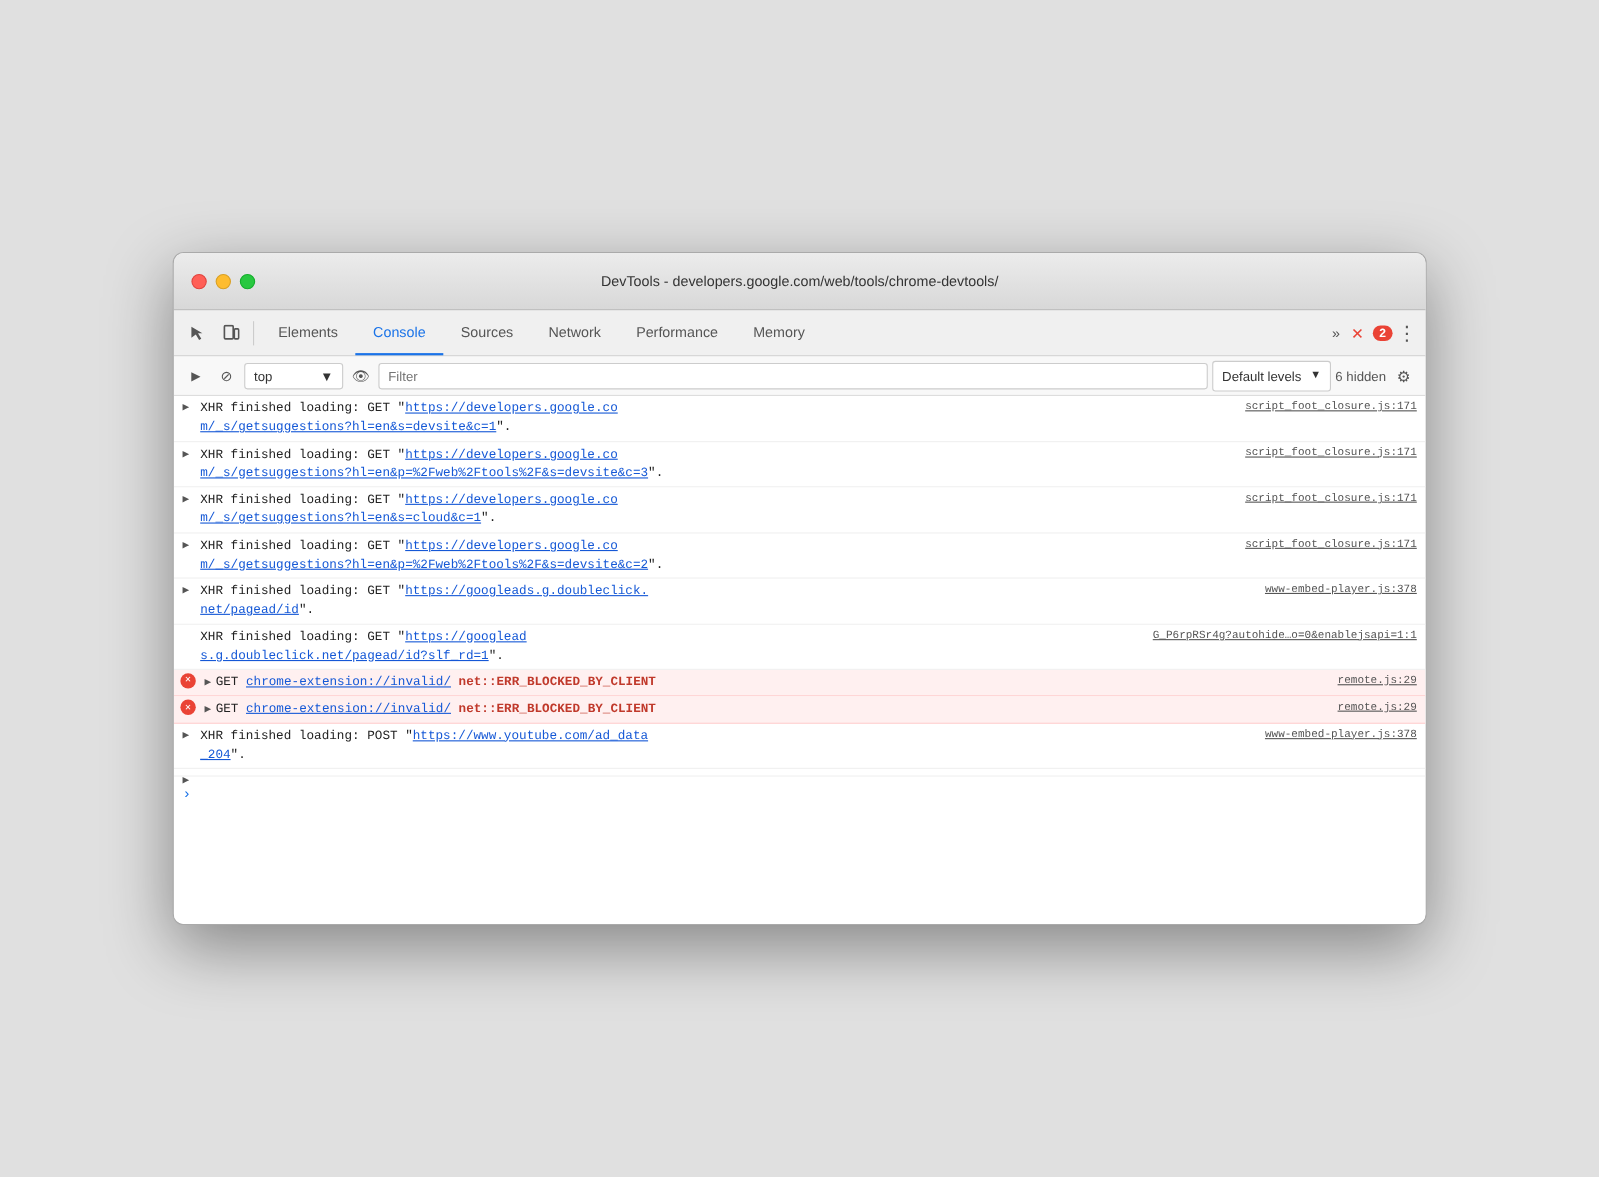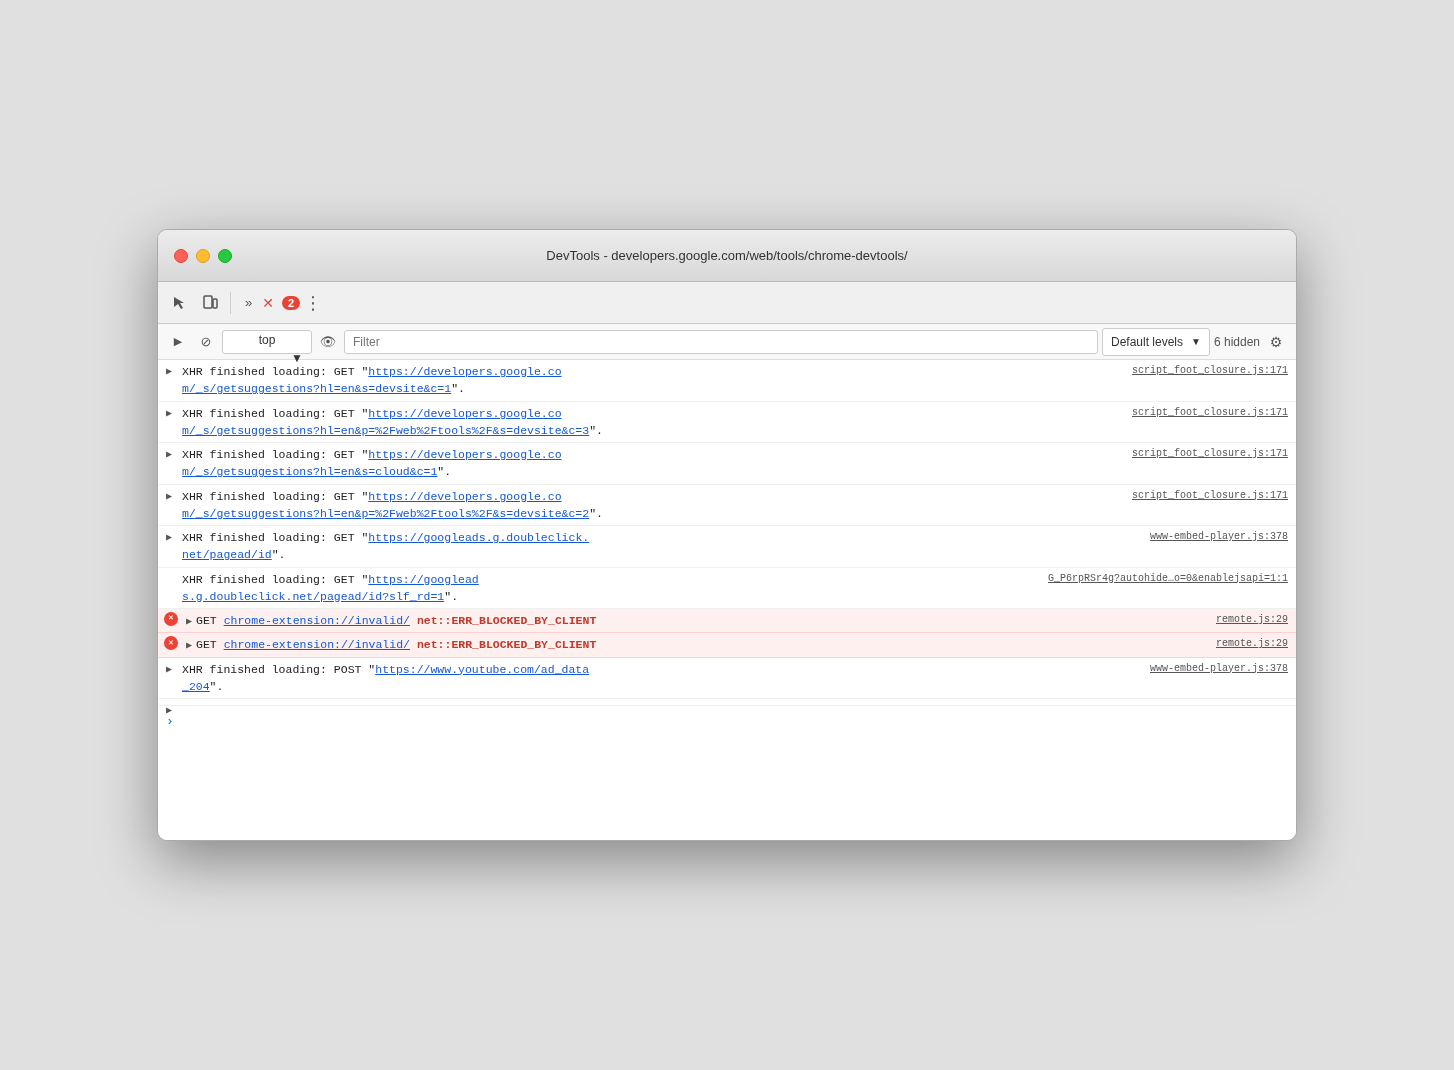--- a/index.html
+++ b/index.html
@@ -154,21 +154,20 @@
       border: 1px solid #ccc;
       border-radius: 3px;
       padding: 2px 8px;
       font-size: 12px;
       color: #333;
       cursor: pointer;
       background: white;
       height: 24px;
       gap: 4px;
       min-width: 90px;
-      flex-direction: column;
     }
     .filter-input {
       flex: 1;
       height: 24px;
       border: 1px solid #ccc;
       border-radius: 3px;
       padding: 0 8px;
       font-size: 12px;
       color: #999;
       background: white;
@@ -308,20 +307,40 @@
         <path d="M2 2 L2 12 L6 9 L9 14 L11 13 L8 8 L12 8 Z" fill="#555"></path>
       </svg>
     </button>
     <button class="toolbar-icon-btn" title="Toggle device toolbar">
       <svg width="16" height="16" viewBox="0 0 16 16">
         <rect x="2" y="1" width="8" height="12" rx="1" fill="none" stroke="#555" stroke-width="1.5"></rect>
         <rect x="11" y="4" width="4" height="9" rx="1" fill="none" stroke="#555" stroke-width="1.5"></rect>
       </svg>
     </button>
     <div class="toolbar-sep"></div>
+    <div class="tabs">
+      <div class="tab">
+        <span>Elements</span>
+      </div>
+      <div class="tab active">
+        <span>Console</span>
+      </div>
+      <div class="tab">
+        <span>Sources</span>
+      </div>
+      <div class="tab">
+        <span>Network</span>
+      </div>
+      <div class="tab">
+        <span>Performance</span>
+      </div>
+      <div class="tab">
+        <span>Memory</span>
+      </div>
+    </div>
     <div class="tab-more">
       <span>»</span>
     </div>
     <div class="toolbar-right">
       <span style="color:#ea4335;font-size:14px;">✕</span>
       <span class="error-badge">2</span>
       <span class="kebab-icon">⋮</span>
     </div>
   </div>
 

